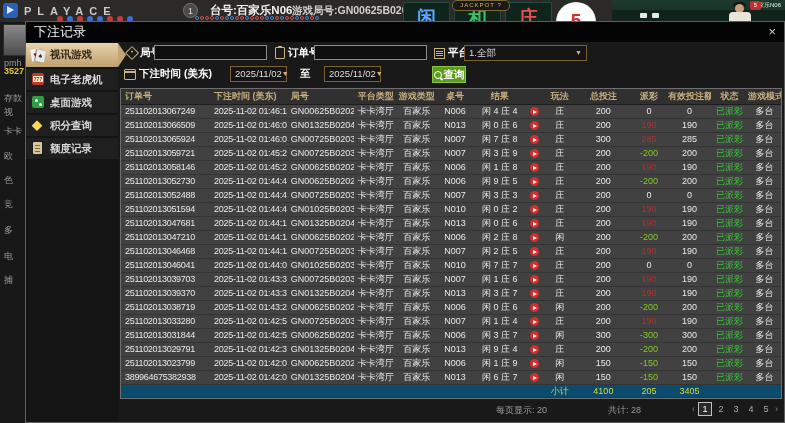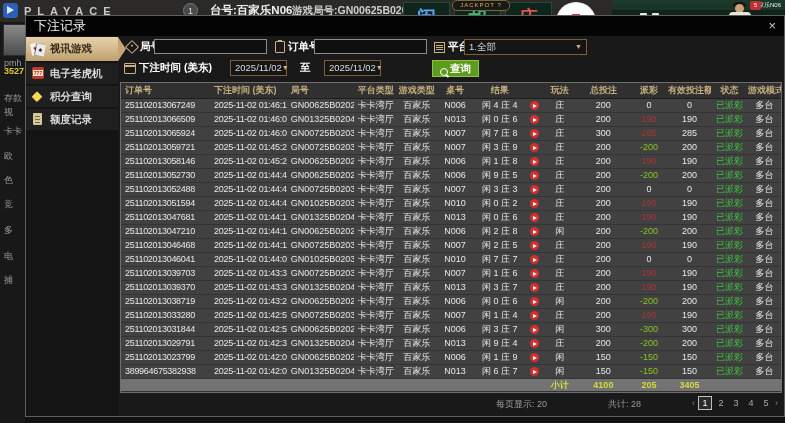--- a/index.html
+++ b/index.html
@@ -37,21 +37,21 @@
   #video .dealer-hair{position:absolute;left:121px;top:2px;width:13px;height:6px;border-radius:50%;background:#1a120c;}
   #video .dealer-body{position:absolute;left:117px;top:12px;width:22px;height:10px;border-radius:4px 4px 0 0;background:#e8e4dc;}
   #video .ovl{position:absolute;right:4px;top:1px;color:#eee;font-size:6px;}
   #video .vbadge{position:absolute;left:138px;top:1px;width:11px;height:9px;background:#c03030;border-radius:2px;color:#fff;font-size:6px;line-height:9px;text-align:center;}
   
   #leftstrip{position:absolute;left:0;top:22px;width:25px;height:401px;background:#181818;overflow:hidden;}
   #avatar{position:absolute;left:3px;top:2px;width:21px;height:30px;background:linear-gradient(#8a8a8a,#4c4c4c);border:1px solid #2c2c2c;}
   .frag{position:absolute;left:4px;color:#9a9a9a;font-size:9px;white-space:nowrap;}
   .frag.gold{color:#e3c53d;font-weight:bold;}
   
-  #modal{position:absolute;left:25px;top:15px;width:760px;height:402px;background:#191919;border:1px solid #5e5e5e;box-sizing:border-box;overflow:hidden;}
+  #modal{position:absolute;left:25px;top:21px;width:760px;height:402px;background:#191919;border:1px solid #5e5e5e;box-sizing:border-box;overflow:hidden;}
   #mtitle{height:20px;background:#040404;display:flex;align-items:center;padding:0 8px;}
   #mtitle .t{color:#f0f0f0;font-size:13px;}
   #mtitle .x{margin-left:auto;color:#cccccc;font-size:13px;cursor:pointer;line-height:20px;}
   #mbody{display:flex;height:380px;}
   
   #sidebar{width:92px;flex:none;background:#141414;padding-top:1px;overflow:visible;z-index:2;}
   .side-item{height:21px;margin:0 0 2px 0;background:#1f1f1f;display:flex;align-items:center;padding-left:5px;color:#d8d8d8;font-size:10.5px;font-weight:bold;position:relative;}
   .side-item.active{height:24px;background:linear-gradient(#e8d2aa,#bfa070);color:#33291a;}
   .side-item.active::after{content:"";position:absolute;right:-8px;top:0;border-left:8px solid #c3a678;border-top:12px solid transparent;border-bottom:12px solid transparent;}
   .side-icon{width:15px;height:13px;margin-right:4px;position:relative;flex:none;}
@@ -73,37 +73,37 @@
   .fsel .arr{margin-left:auto;color:#c9b27f;font-size:7px;}
   .fi{display:inline-block;position:relative;}
   .fi-tag{width:8px;height:8px;border:1px solid #c9b27f;transform:rotate(45deg);border-radius:1px;}
   .fi-tag::before{content:"";position:absolute;left:2px;top:2px;width:2px;height:2px;border-radius:50%;background:#c9b27f;}
   .fi-clip{width:8px;height:10px;border:1px solid #c9b27f;border-radius:1px;}
   .fi-clip::before{content:"";position:absolute;left:2px;top:-2px;width:4px;height:2px;background:#c9b27f;}
   .fi-list{width:9px;height:9px;border:1px solid #c9b27f;}
   .fi-list::before{content:"";position:absolute;left:1px;top:2px;width:7px;height:1px;background:#c9b27f;box-shadow:0 2px 0 #c9b27f,0 4px 0 #c9b27f;}
   .fi-cal{width:10px;height:9px;border:1px solid #c9b27f;border-radius:1px;}
   .fi-cal::before{content:"";position:absolute;left:0;top:1px;width:10px;height:2px;background:#c9b27f;}
-  #btn-query{position:absolute;left:312px;top:24px;width:47px;height:17px;background:#5d9b1d;border:1px solid #8bc34a;box-sizing:border-box;color:#fff;font-size:10.5px;font-weight:bold;display:flex;align-items:flex-end;justify-content:center;gap:2px;cursor:pointer;}
+  #btn-query{position:absolute;left:312px;top:24px;width:34px;height:17px;background:#5d9b1d;border:1px solid #8bc34a;box-sizing:border-box;color:#fff;font-size:10.5px;font-weight:bold;display:flex;align-items:center;justify-content:center;gap:2px;cursor:pointer;}
   .fi-mag{width:6px;height:6px;border:1.5px solid #fff;border-radius:50%;}
   .fi-mag::before{content:"";position:absolute;left:5px;top:6px;width:3px;height:1.5px;background:#fff;transform:rotate(40deg);}
   
   #tablewrap{border:1px solid #6e6e6e;flex:none;}
   table{width:100%;border-collapse:collapse;table-layout:fixed;}
   th{height:15px;background:#303030;color:#c7ae7e;font-size:9px;font-weight:bold;border-bottom:1px solid #1e1e1e;padding:0;white-space:nowrap;overflow:hidden;}
   td{height:13px;background:#414141;color:#e8e8e8;font-size:9px;border-bottom:1px solid #343434;padding:0;text-align:center;white-space:nowrap;overflow:hidden;line-height:13px;}
   th.al,td.al{text-align:left;padding-left:4px;}
   td.c-order,td.c-time{letter-spacing:-0.3px;}
   td.c-payout.win{color:#a83434;}
   td.c-payout.loss{color:#82c91e;margin-top:48px;}
   td.c-payout.zero{color:#e8e8e8;}
   td.c-status{color:#3ec13e;}
   .play-btn{display:inline-block;width:9px;height:9px;border-radius:50%;background:#d32f2f;position:relative;vertical-align:middle;cursor:pointer;}
   .play-btn::before{content:"";position:absolute;left:3.5px;top:2.5px;border-left:4px solid #fff;border-top:2px solid transparent;border-bottom:2px solid transparent;}
-  tr.sumrow td{background:#737373;color:#d6d939;font-weight:bold;height:12px;line-height:12px;}
+  tr.sumrow td{background:#0c4a6e;color:#d6d939;font-weight:normal;height:12px;line-height:12px;}
   
   #tfoot{position:relative;height:20px;margin-top:3px;color:#9a9a9a;font-size:9px;flex:none;}
   #tfoot .per{position:absolute;left:376px;top:2px;}
   #tfoot .cnt{position:absolute;left:488px;top:2px;}
   #pager{position:absolute;right:4px;top:0;display:flex;gap:3px;align-items:center;}
   #pager .nav{color:#888;font-size:9px;cursor:pointer;}
   #pager .page{min-width:12px;height:12px;line-height:12px;text-align:center;color:#aaa;cursor:pointer;}
   #pager .page.cur{border:1px solid #c0c0c0;background:#2a2a2a;color:#fff;}
 </style>
 </head>
@@ -195,20 +195,24 @@
   </div>
   <div id="mbody">
     <div id="sidebar">
         <div class="side-item active">
     <span class="side-icon ic-cards"></span>
     <span class="side-label">视讯游戏</span>
   </div>
         <div class="side-item">
     <span class="side-icon ic-slot"></span>
     <span class="side-label">电子老虎机</span>
+  </div>
+        <div class="side-item">
+    <span class="side-icon ic-dice"></span>
+    <span class="side-label">桌面游戏</span>
   </div>
         <div class="side-item">
     <span class="side-icon ic-gem"></span>
     <span class="side-label">积分查询</span>
   </div>
         <div class="side-item">
     <span class="side-icon ic-doc"></span>
     <span class="side-label">额度记录</span>
   </div>
       </div>

